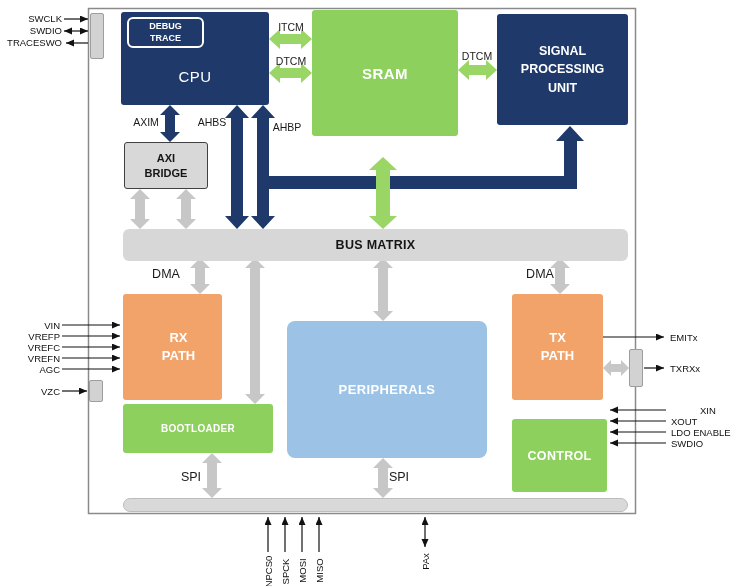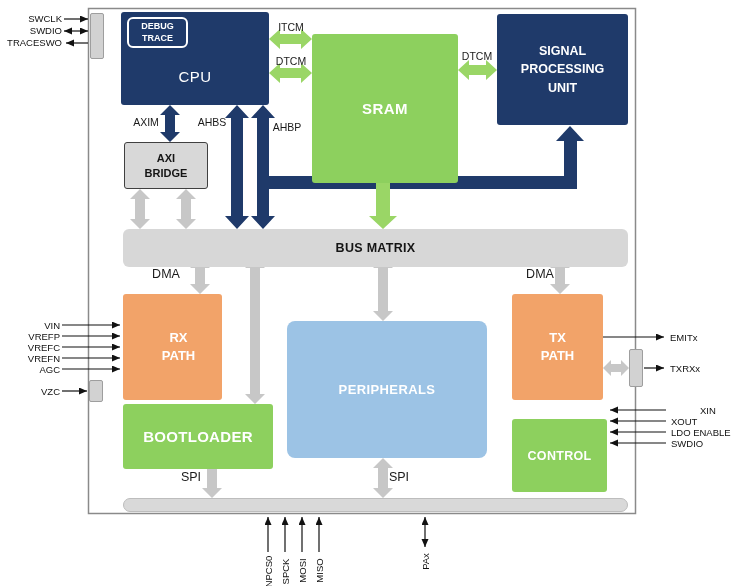--- a/index.html
+++ b/index.html
@@ -3,21 +3,21 @@
 <meta charset="utf-8">
 <style>
   html,body{margin:0;padding:0;background:#fff;}
   .stage{position:relative;width:738px;height:586px;background:#fff;overflow:hidden;
          font-family:"Liberation Sans","DejaVu Sans",sans-serif;}
   .layer{position:absolute;left:0;top:0;}
   .block{position:absolute;border-radius:3px;box-sizing:border-box;}
   .flexc{display:flex;align-items:center;justify-content:center;text-align:center;
          color:#fff;font-weight:bold;}
   .badge{position:absolute;left:6px;top:5px;width:57px;border:2px solid #fff;border-radius:6px;
-         color:#fff;font-size:9px;font-weight:bold;text-align:center;line-height:1.3;padding:2px 0;}
+         color:#fff;font-size:9px;font-weight:bold;text-align:center;line-height:1.3;padding:2px 8px;}
   .cpu-label{position:absolute;left:0;right:0;top:56px;text-align:center;color:#fff;
          font-weight:normal;font-size:15px;letter-spacing:.5px;}
   .buslabel{position:absolute;font-size:10.5px;color:#1a1a1a;transform:translateX(-50%);white-space:nowrap;}
   .dma{position:absolute;font-size:12.5px;color:#1a1a1a;transform:translateX(-50%);white-space:nowrap;}
   .sig{position:absolute;font-size:9.5px;color:#111;white-space:nowrap;line-height:11px;}
   .sigR{text-align:right;}
   .vlabel{position:absolute;width:70px;text-align:center;transform:rotate(-90deg);
           font-size:9.5px;color:#111;line-height:11px;white-space:nowrap;}
   .connector{position:absolute;background:#d2d2d2;border:1px solid #9e9e9e;border-radius:2px;box-sizing:border-box;}
   .bar{position:absolute;background:#d9d9d9;border:1px solid #bdbdbd;border-radius:7px;box-sizing:border-box;}
@@ -88,49 +88,49 @@
 
   <div class="connector" style="left:90px;top:13px;width:14px;height:46px"></div>
   <div class="connector" style="left:89px;top:380px;width:14px;height:22px"></div>
   <div class="connector" style="left:629px;top:349px;width:14px;height:38px"></div>
 
   <div class="block" style="left: 121px; top: 12px; width: 148px; height: 93px; background: rgb(31, 58, 106);">
     <div class="badge">DEBUG TRACE</div>
     <div class="cpu-label">CPU</div>
   </div>
 
-  <div class="block flexc" style="left: 312px; top: 10px; width: 146px; height: 149px; font-size: 15px; letter-spacing: 0.5px; background: rgb(141, 208, 94); margin-top: 24px;">
+  <div class="block flexc" style="left: 312px; top: 10px; width: 146px; height: 126px; font-size: 15px; letter-spacing: 0.5px; background: rgb(141, 208, 94);">
     <span>SRAM</span>
   </div>
 
   <div class="block flexc" style="left: 497px; top: 14px; width: 131px; height: 111px; font-size: 12.5px; line-height: 1.45; padding: 16px 16px; background: rgb(31, 58, 106);">
     <span>SIGNAL PROCESSING UNIT</span>
   </div>
 
   <div class="block flexc" style="left:124px;top:142px;width:84px;height:47px;background:#d8d8d8;border:1.5px solid #404040;color:#151515;font-size:11px;line-height:1.3">
     <span style="width:48px">AXI BRIDGE</span>
   </div>
 
-  <div class="block flexc" style="left: 123px; top: 229px; width: 505px; height: 38px; border-radius: 6px; color: rgb(21, 21, 21); font-size: 12.5px; letter-spacing: 0.3px; background: rgb(215, 215, 215);">
+  <div class="block flexc" style="left: 123px; top: 229px; width: 505px; height: 32px; border-radius: 6px; color: rgb(21, 21, 21); font-size: 12.5px; letter-spacing: 0.3px; background: rgb(215, 215, 215);">
     <span>BUS MATRIX</span>
   </div>
 
   <div class="block flexc" style="left: 123px; top: 294px; width: 99px; height: 106px; font-size: 13px; line-height: 1.4; background: rgb(242, 163, 105); padding-left: 12px;">
     <span style="width:44px">RX PATH</span>
   </div>
 
   <div class="block flexc" style="left: 512px; top: 294px; width: 91px; height: 106px; font-size: 13px; line-height: 1.4; background: rgb(242, 163, 105);">
     <span style="width:44px">TX PATH</span>
   </div>
 
   <div class="block flexc" style="left: 287px; top: 321px; width: 200px; height: 137px; border-radius: 8px; font-size: 13px; letter-spacing: 0.4px; background: rgb(156, 195, 229);">
     <span>PERIPHERALS</span>
   </div>
 
-  <div class="block flexc" style="left: 123px; top: 404px; width: 150px; height: 65px; font-size: 15px; letter-spacing: 0.3px; background: rgb(141, 208, 94);">
+  <div class="block flexc" style="left: 123px; top: 404px; width: 150px; height: 49px; font-size: 10px; letter-spacing: 0.3px; background: rgb(141, 208, 94);">
     <span>BOOTLOADER</span>
   </div>
 
   <div class="block flexc" style="left: 512px; top: 419px; width: 95px; height: 73px; font-size: 12.5px; letter-spacing: 0.3px; background: rgb(141, 208, 94);">
     <span>CONTROL</span>
   </div>
 
   <div class="bar" style="left:123px;top:498px;width:505px;height:14px"></div>
 
   <div class="buslabel" style="left:291px;top:21px">ITCM</div>

